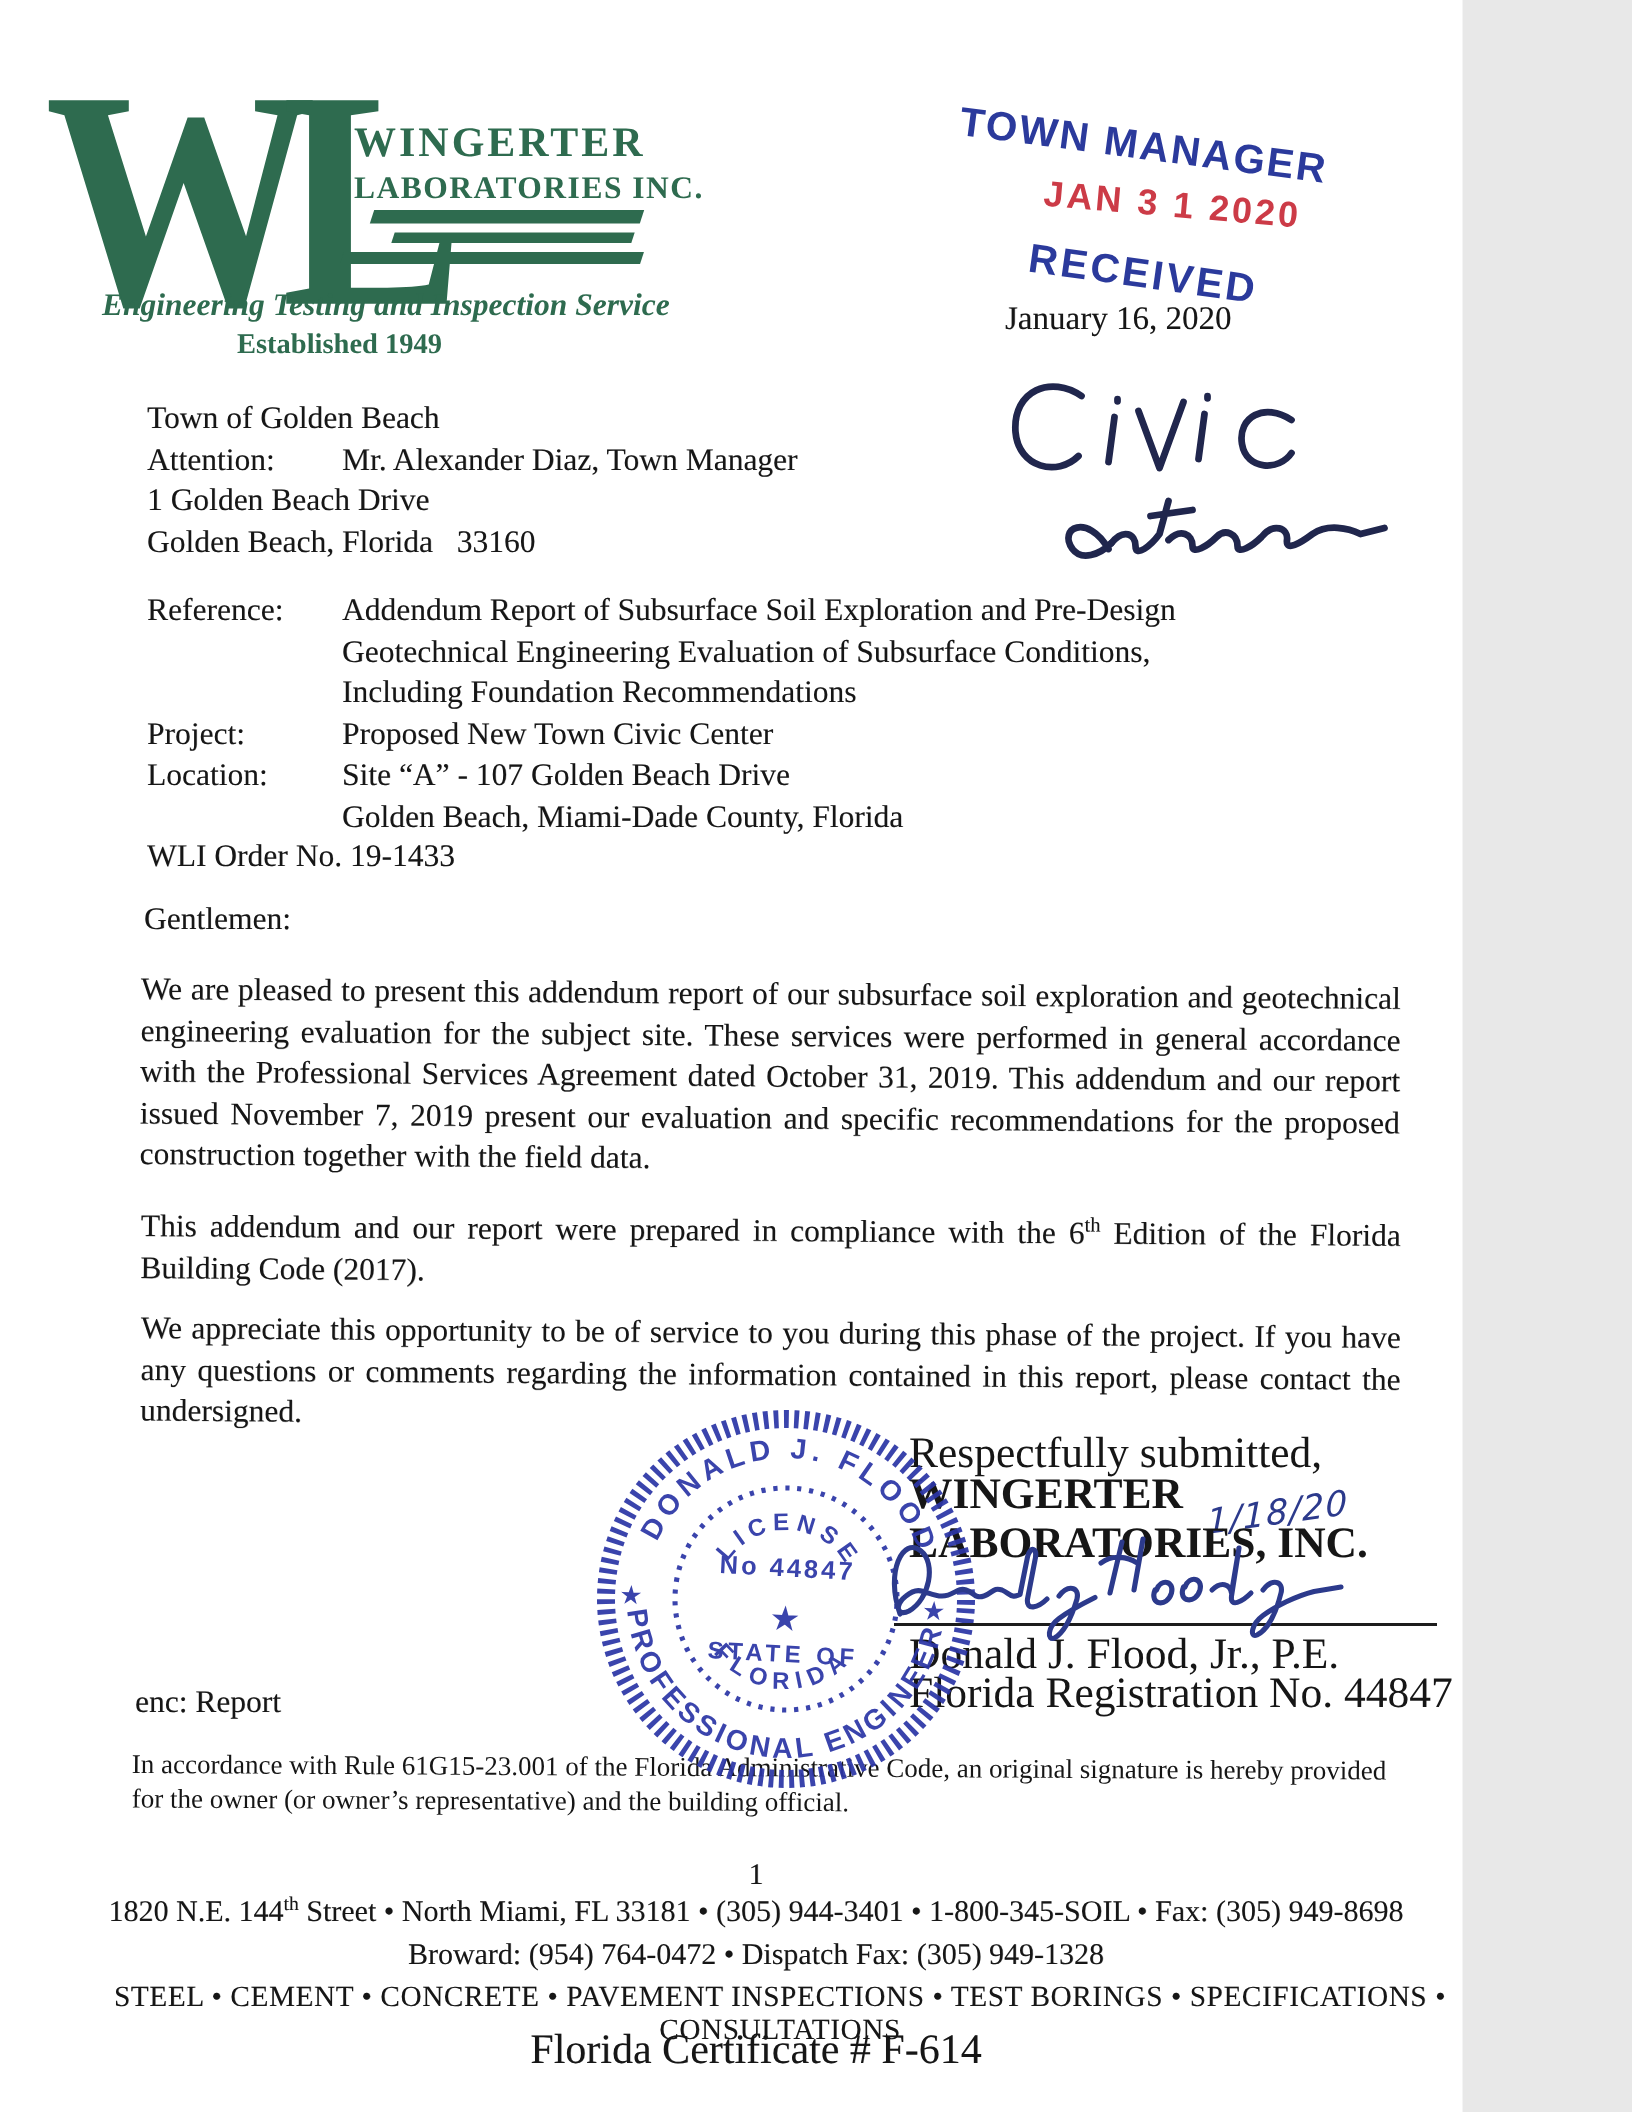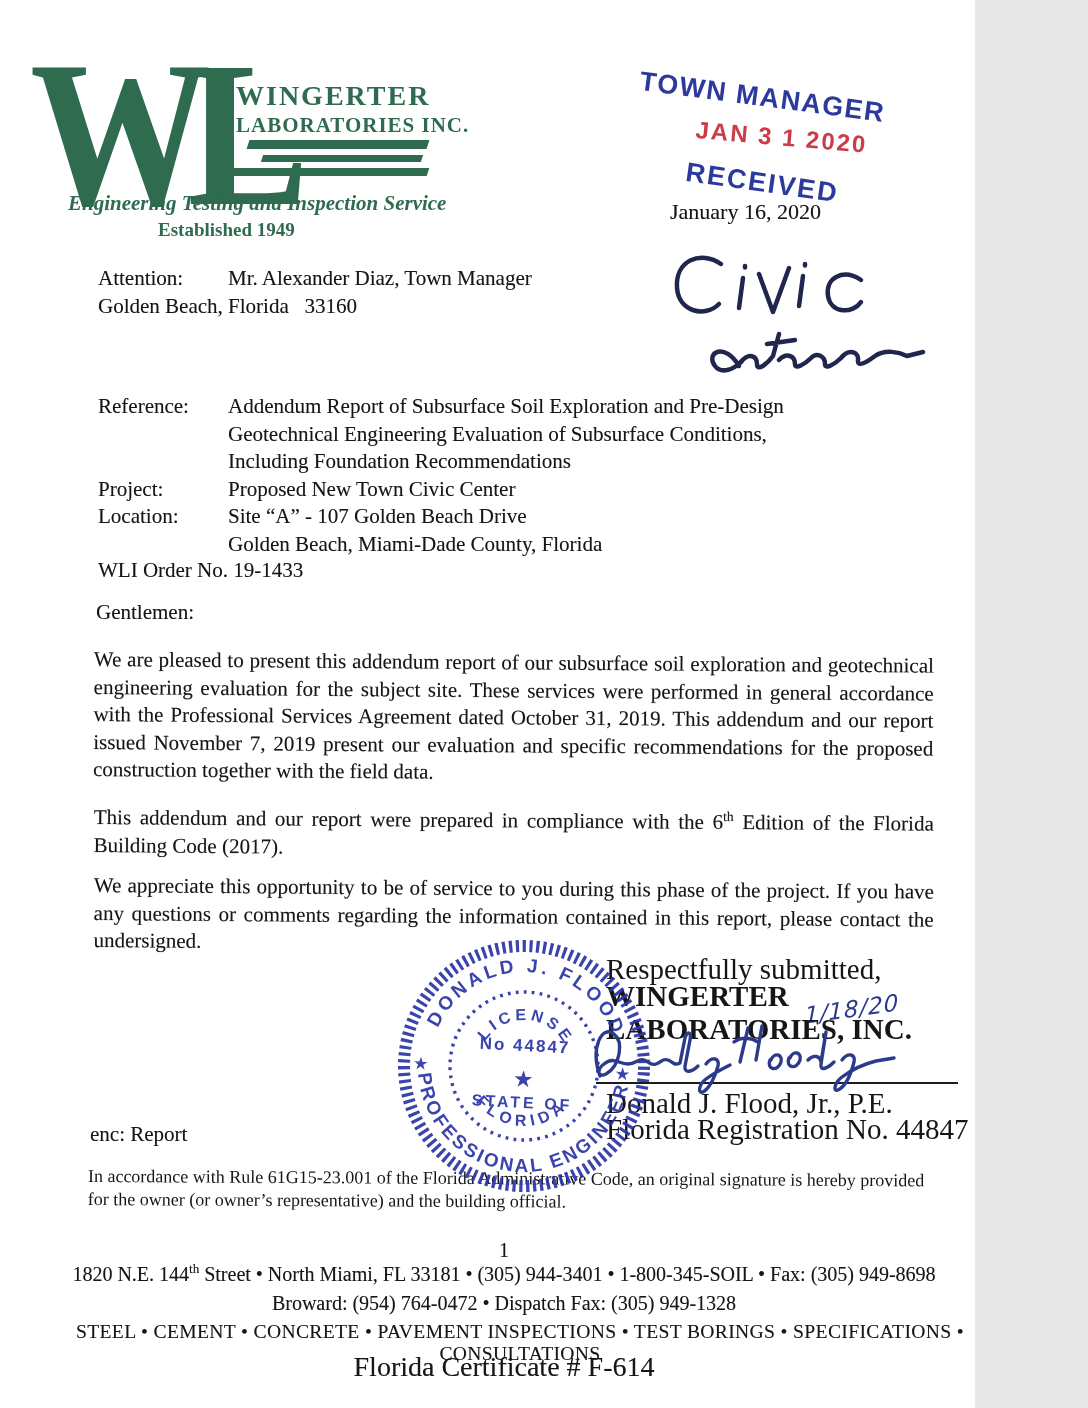--- a/index.html
+++ b/index.html
@@ -68,24 +68,26 @@
   <div class="bar" style="left:228px;top:168px;width:200px;height:8px;"></div>
   <div class="abs tagline green serif">Engineering Testing and Inspection Service</div>
   <div class="abs established green serif">Established 1949</div>
 
   <div class="abs stamp stamp-title">TOWN MANAGER</div>
   <div class="abs stamp stamp-date">JAN 3 1 2020</div>
   <div class="abs stamp stamp-received">RECEIVED</div>
   <div class="abs letter-date doc-text">January 16, 2020</div>
 
   <div class="abs recipient doc-text">
+    <div>Town of Golden Beach</div>
     <div class="attn-row">
       <span class="attn-label">Attention:</span>
       <span>Mr. Alexander Diaz, Town Manager</span>
     </div>
+    <div>1 Golden Beach Drive</div>
     <div>Golden Beach, Florida&nbsp;&nbsp; 33160</div>
   </div>
 
   <svg class="abs" style="left:655px;top:248px;" width="330" height="150" viewBox="0 0 330 150" aria-label="Civic Center">
     <path class="ink" d="M66,16 C46,2 20,12 22,40 C24,64 50,70 64,56"></path>
     <path class="ink" d="M88,30 L84,60 M90,18 L90,19.5"></path>
     <path class="ink" d="M104,26 L118,64 L134,20"></path>
     <path class="ink" d="M148,28 L144,58 M150,16 L150,17.5"></path>
     <path class="ink" d="M206,32 C188,20 170,30 173,48 C176,66 198,66 206,54"></path>
     <path class="ink" d="M84,118 C70,94 50,104 60,118 C66,126 78,122 86,114"></path>

